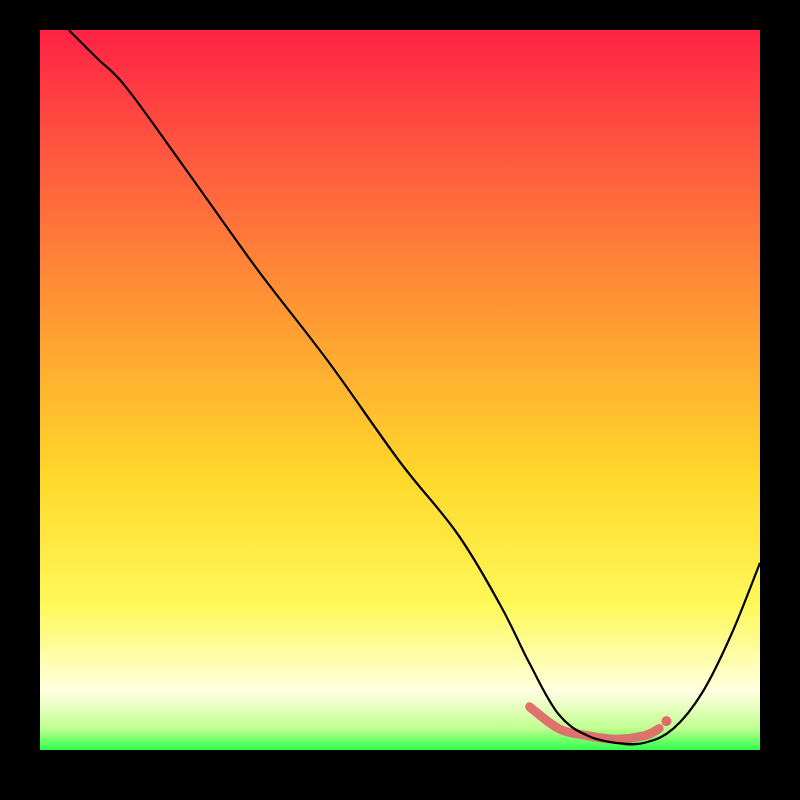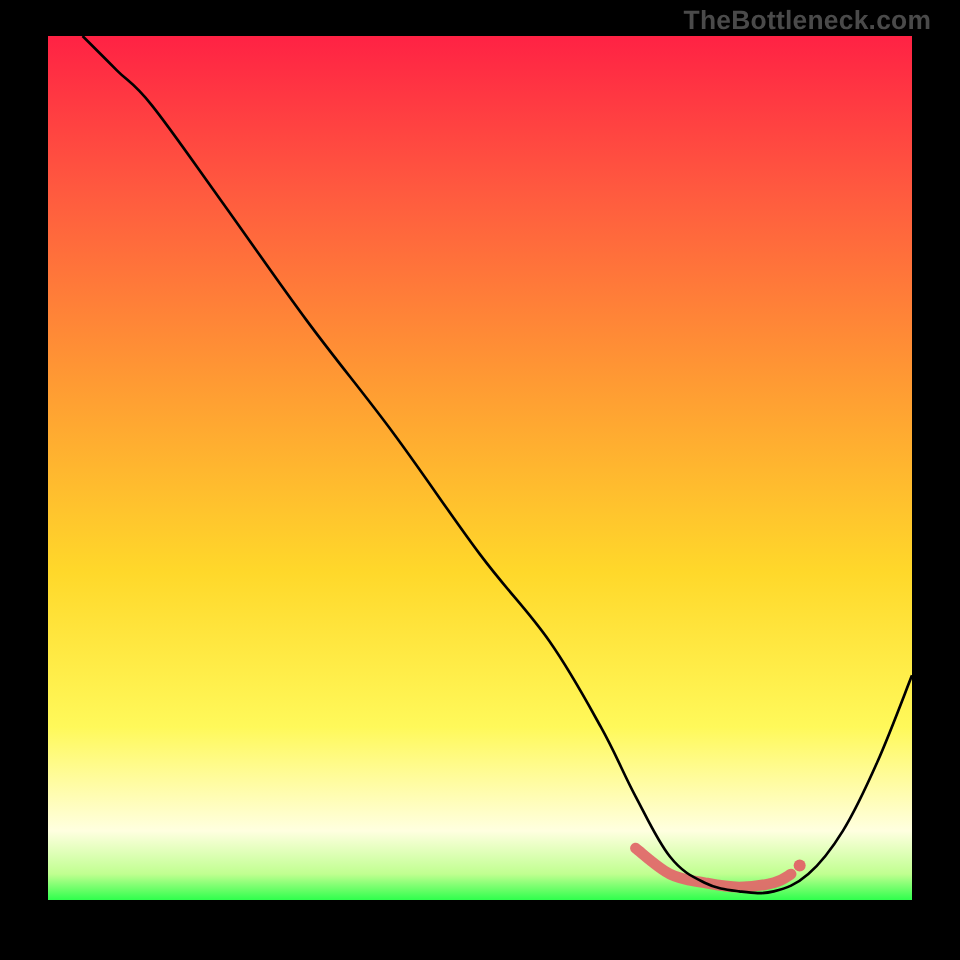--- a/index.html
+++ b/index.html
@@ -55,21 +55,20 @@
   }
   .valley-dot {
     fill: #e06a6a;
   }
 </style>
 </head>
 <body>
 
 <div class="frame">
 
-  <div class="watermark">TheBottleneck.com</div>
 
   <div class="plot">
     <svg viewBox="0 0 720 720">
       <defs>
         <linearGradient id="bg-grad" x1="0" y1="0" x2="0" y2="1">
           <stop id="g0" offset="0%" stop-color="#ff2244"></stop>
           <stop id="g1" offset="18%" stop-color="#ff5a3f"></stop>
           <stop id="g2" offset="40%" stop-color="#ff9a33"></stop>
           <stop id="g3" offset="62%" stop-color="#ffd82a"></stop>
           <stop id="g4" offset="80%" stop-color="#fff95a"></stop>

